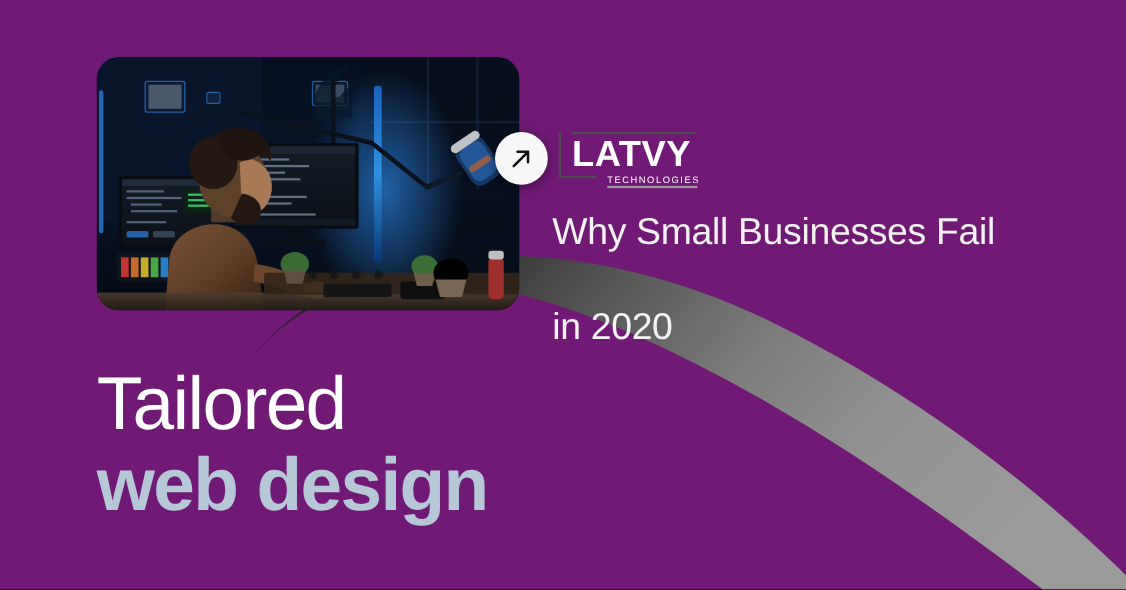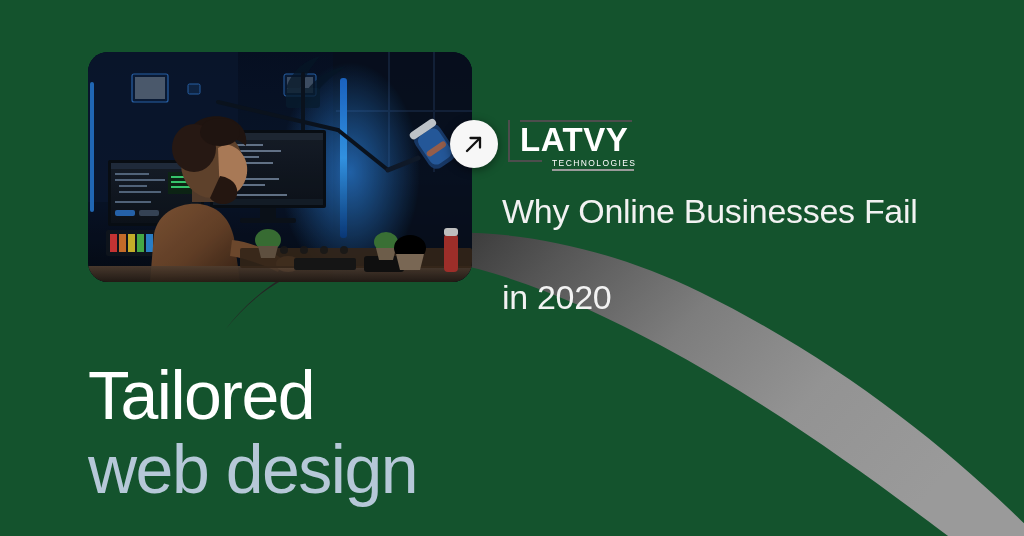--- a/index.html
+++ b/index.html
@@ -7,21 +7,21 @@
     padding: 0;
     background: #000;
   }
   body {
     font-family: "Liberation Sans", sans-serif;
   }
   #poster {
     position: relative;
     width: 1024px;
     height: 536px;
-    background: #14532d;
+    background: #701a75;
     overflow: hidden;
   }
 
   
   #swoosh-layer {
     position: absolute;
     inset: 0;
     width: 1024px;
     height: 536px;
     pointer-events: none;
@@ -119,24 +119,23 @@
 
   
   #big-title {
     position: absolute;
     left: 88px;
     top: 330px;
     font-size: 68px;
     line-height: 74px;
     font-weight: 400;
     letter-spacing: -1.5px;
-    margin-top: 28px;
   }
   #big-title .line1 { color: #ffffff; display: block; }
-  #big-title .line2 { color: #b6c8d8; display: block; }
+  #big-title .line2 { color: #b6c8d8; display: block; font-weight: bold; }
 </style>
 </head>
 <body>
 
 <div id="poster">
 
   <svg id="swoosh-layer" viewBox="0 0 1024 536" preserveAspectRatio="none">
     <defs>
       <linearGradient id="swooshGrad" x1="0" y1="0" x2="1" y2="0.35">
         <stop offset="0.00" stop-color="#1d1d1d"></stop>
@@ -352,21 +351,21 @@
   <div id="logo-block">
     <div class="logo-frame-top"></div>
     <div class="logo-frame-left"></div>
     <div class="logo-frame-botstub"></div>
     <div class="logo-word">LATVY</div>
     <div class="logo-sub">TECHNOLOGIES</div>
     <div class="logo-sub-rule"></div>
   </div>
 
   <div id="headline">
-    <span>Why Online Businesses Fail</span><br>
+    <span>Why Small Businesses Fail</span><br>
     <br>
     <span>in 2020</span>
   </div>
 
   <div id="big-title">
     <span class="line1">Tailored</span>
     <span class="line2">web design</span>
   </div>
 
 </div>

